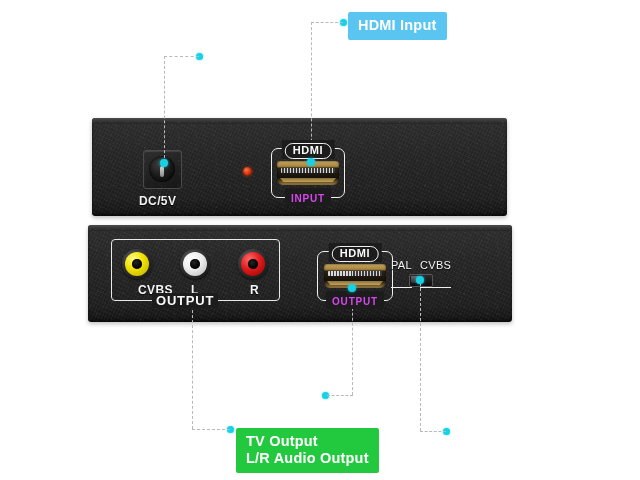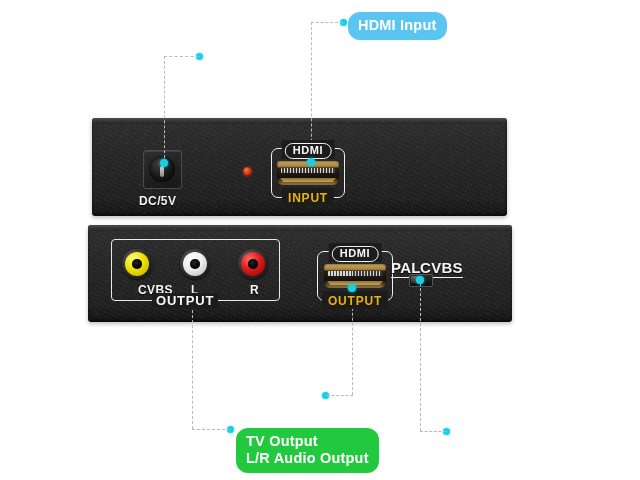--- a/index.html
+++ b/index.html
@@ -130,22 +130,22 @@
     padding: 0px 7px 1px 7px;
     color: #fafafa;
     font-size: 11px;
     font-weight: bold;
     letter-spacing: 0.6px;
     line-height: 13px;
     background: #1c1c1c;
   }
   .hdmi-plain {
     display: inline-block;
-    color: #eab308;
-    font-size: 12px;
+    color: #d946ef;
+    font-size: 10px;
     font-weight: bold;
     letter-spacing: 0.8px;
     line-height: 14px;
     background: #1c1c1c;
     padding: 0 3px;
   }
   .hdmi-connector {
     position: absolute;
     left: 50%;
     top: 50%;
@@ -237,38 +237,38 @@
   #switch-lever {
     position: absolute;
     left: 1px; top: 1px;
     width: 9px; height: 7px;
     background: linear-gradient(180deg, #6a6a6a, #2e2e2e);
     border-radius: 1px;
   }
   .switch-label {
     position: absolute;
     color: #f5f5f5;
-    font-size: 15px;
-    font-weight: bold;
+    font-size: 11px;
+    font-weight: normal;
     letter-spacing: 0.3px;
     border-bottom: 1.3px solid #f0f0f0;
-    padding-bottom: 1px;
+    padding-bottom: 16px;
     white-space: nowrap;
     text-shadow: 0 1px 1px rgba(0,0,0,0.9);
   }
   #pal-label  { left: 391px; top: 259px; }
   #ntsc-label { left: 420px; top: 259px; }
 
   
   .callout {
     position: absolute;
     color: #ffffff;
     font-size: 14.5px;
     font-weight: bold;
-    border-radius: 12px;
+    border-radius: 2px;
     padding: 5px 10px 6px 10px;
     line-height: 17px;
     white-space: pre-line;
     letter-spacing: 0.2px;
     box-sizing: border-box;
   }
   .callout.orange { background: #f5a030; }
   .callout.blue   { background: #5bc5f2; }
   .callout.green  { background: #22c93f; margin-top: 9px; }
 

